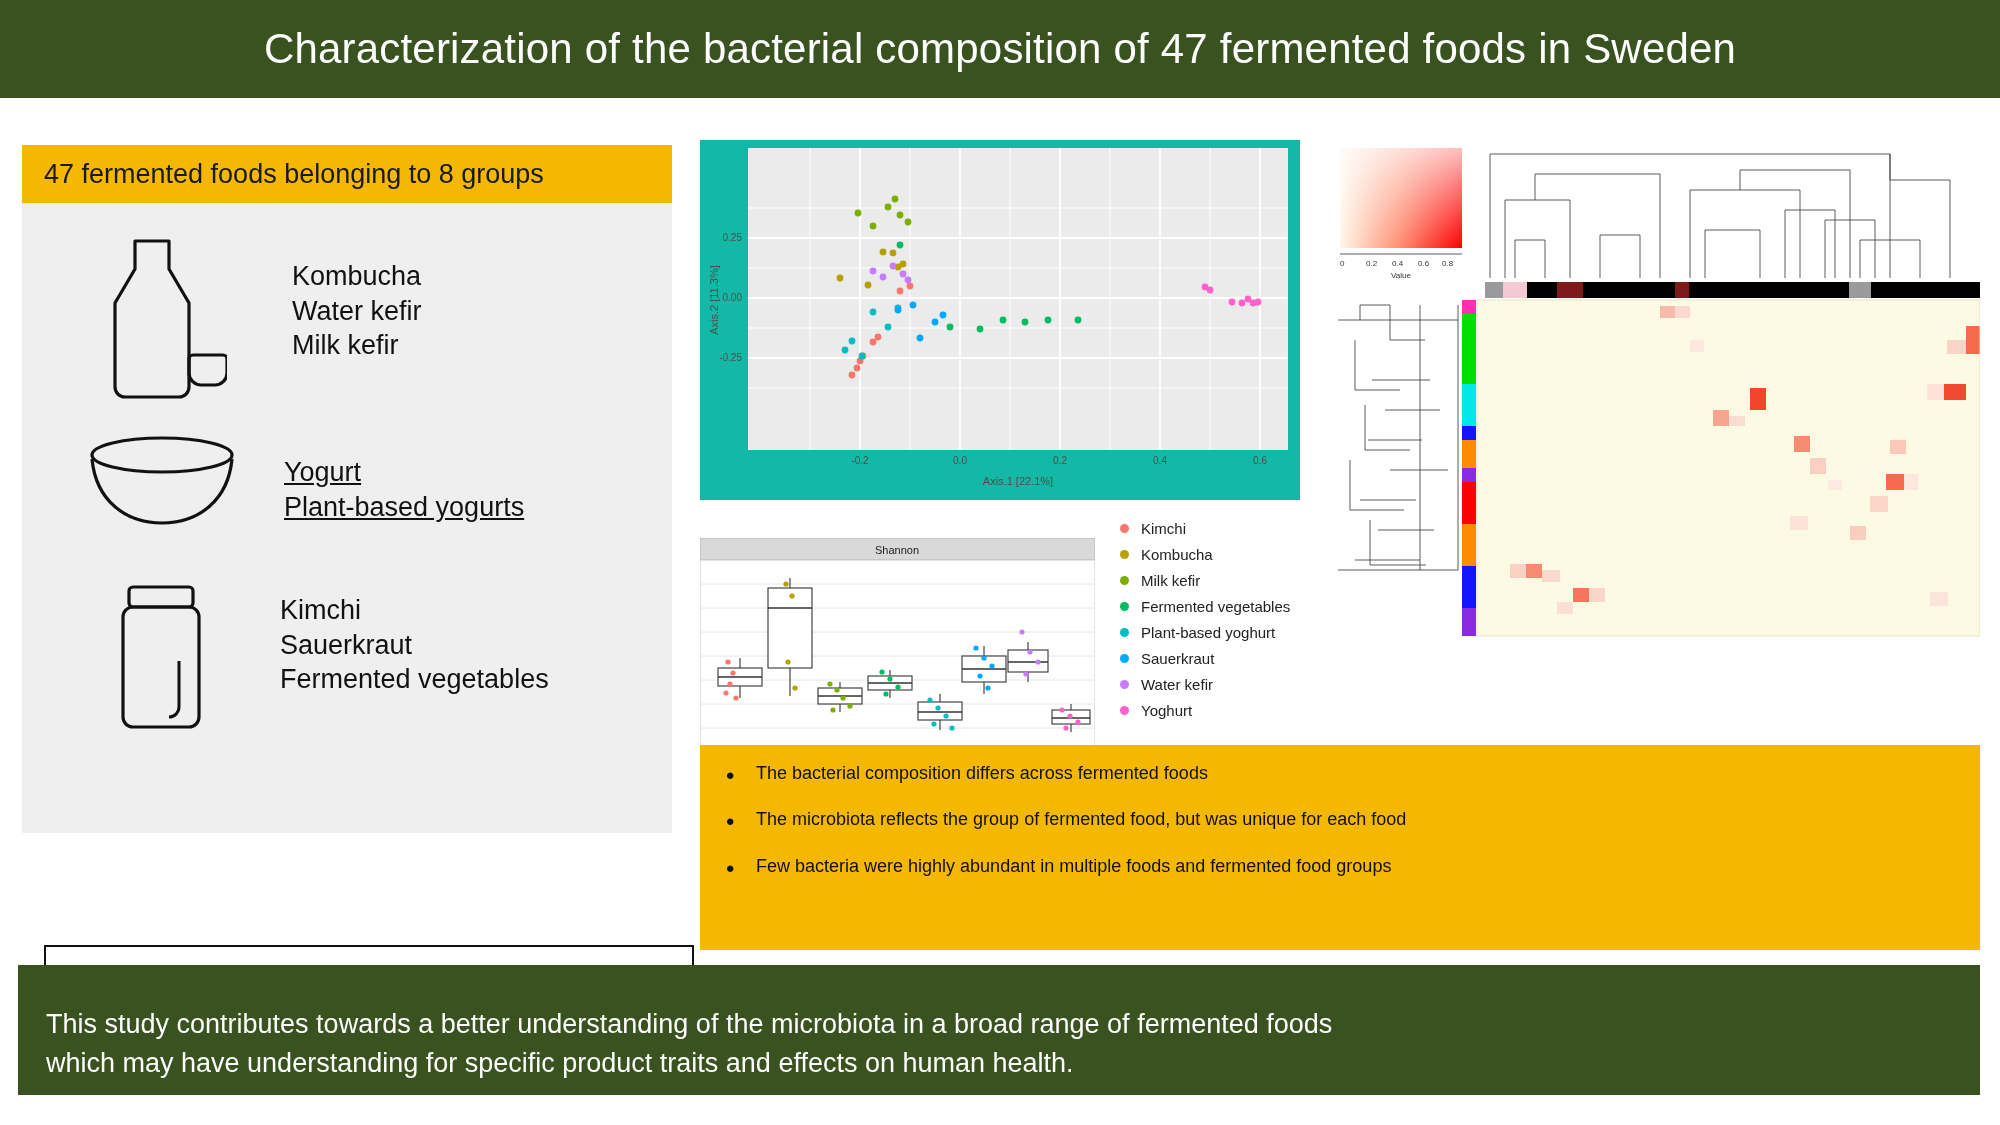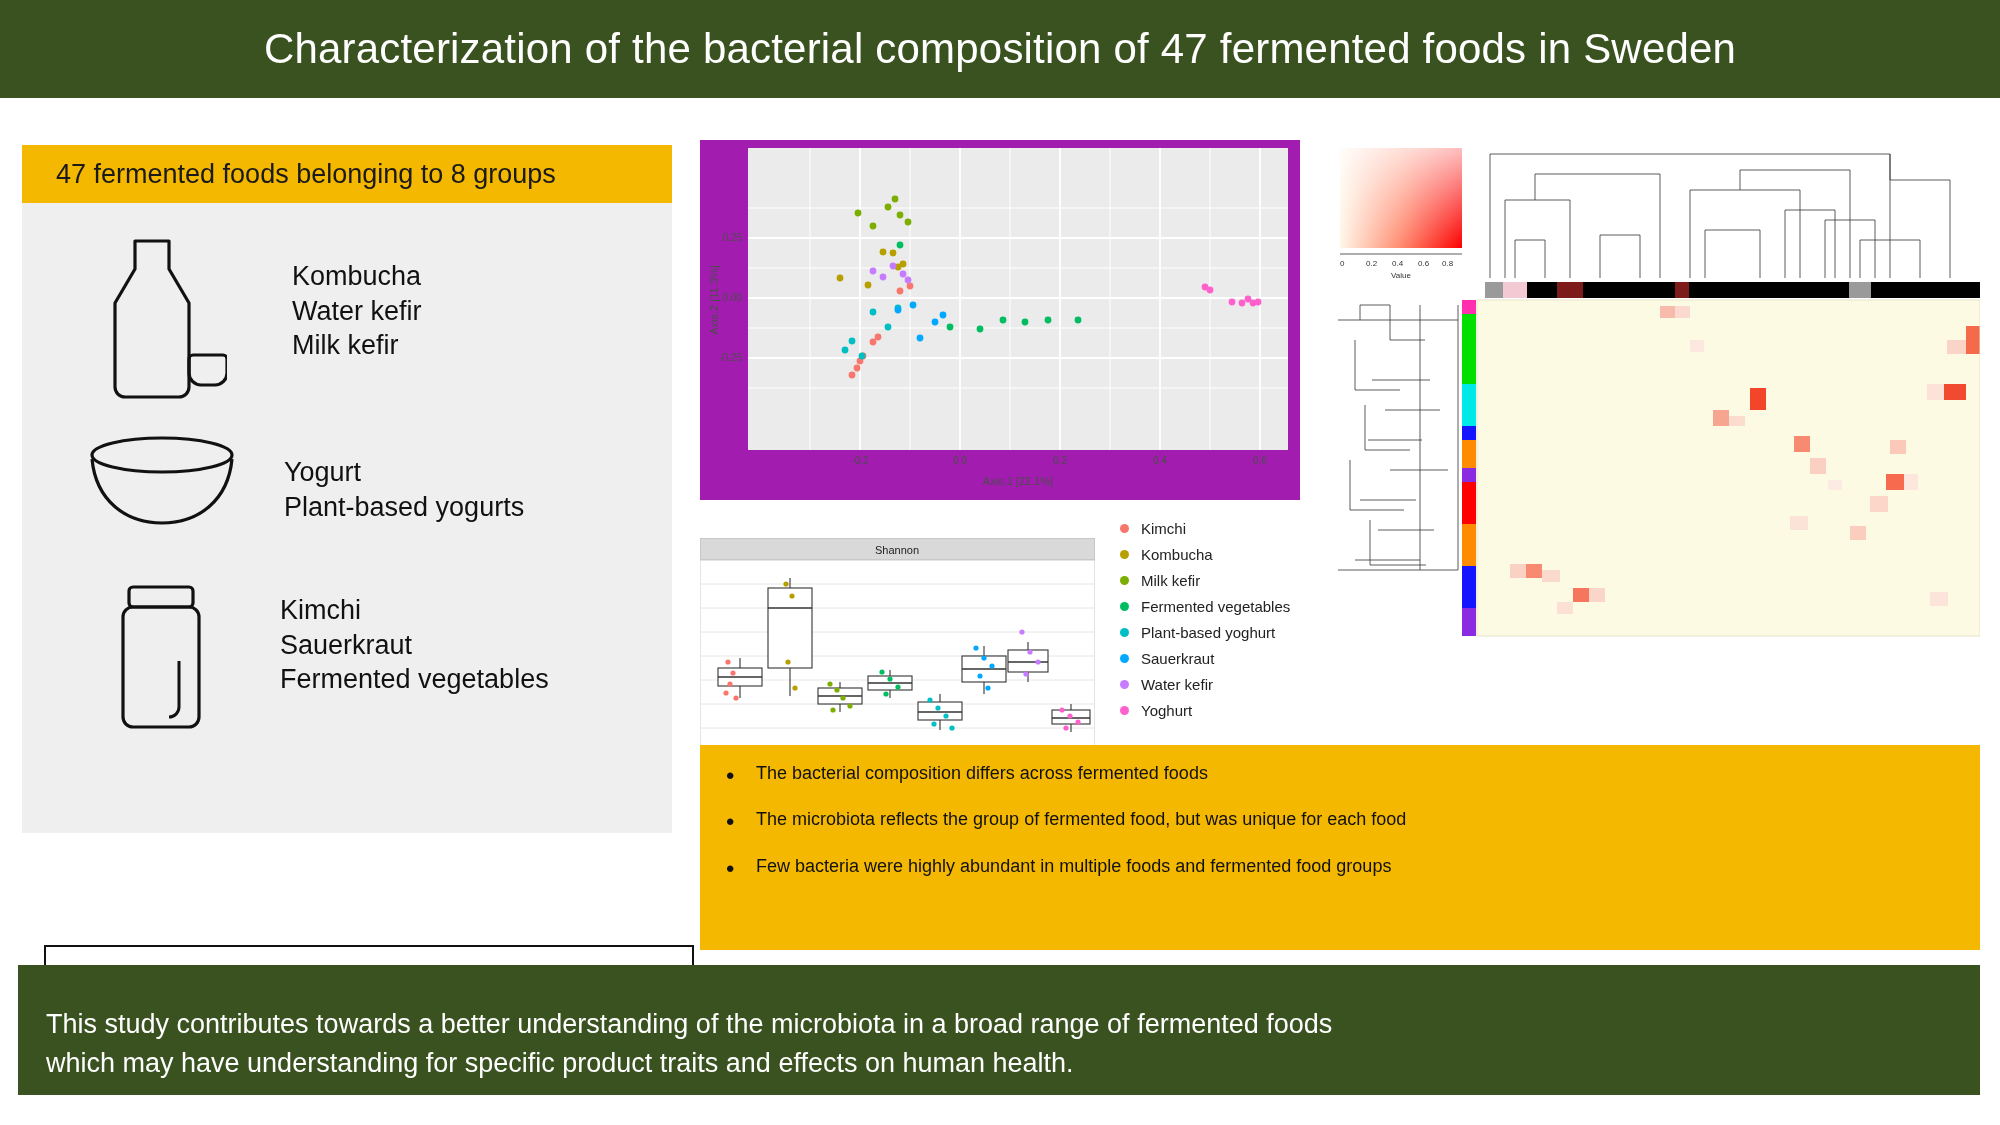--- a/index.html
+++ b/index.html
@@ -21,54 +21,54 @@
   }
   .header-title {
     color:#ffffff; font-size:42px; font-weight:400; letter-spacing:0.2px;
     white-space:nowrap;
   }
 
   
   .left-col { position:absolute; left:22px; top:145px; width:650px; }
   .yellow-banner {
     width:650px; height:58px; background:#f5b800;
-    display:flex; align-items:center; padding-left:34px;
+    display:flex; align-items:center; padding-left:22px;
     font-size:27px; color:#1a1a1a;
   }
   .grey-panel {
     width:650px; height:630px; background:#efefef;
     position:relative;
   }
   .food-group { position:absolute; }
   .food-labels { font-size:27px; color:#111; line-height:1.28; }
 
   
   .icon-bottle { position:absolute; left:75px; top:32px; }
   .icon-bowl   { position:absolute; left:55px; top:230px; }
   .icon-jar    { position:absolute; left:85px; top:380px; }
 
   .g1 { left:270px; top:56px; }
-  .g2 { left:262px; top:252px; }
+  .g2 { left:262px; top:252px;text-decoration:underline; }
   .g3 { left:258px; top:390px; }
 
   
   .method-box {
     position:absolute; left:22px; top:800px; width:650px; height:132px;
     border:2px solid #111; background:#ffffff;
   }
   .method-text {
     position:absolute; left:18px; top:18px;
     font-size:29px; color:#111; line-height:1.35;
   }
   .method-icons { position:absolute; left:430px; top:22px; }
 
   
   .fig-pcoa {
     position:absolute; left:700px; top:140px; width:600px; height:360px;
-    background:#a21caf;
+    background:#14b8a6;
     text-align:right;
   }
 
   .fig-shannon {
     position:absolute; left:700px; top:538px; width:395px; height:215px;
   }
   .fig-legend {
     position:absolute; left:1120px; top:515px; width:200px; height:200px;
     font-size:15px; color:#222;
   }

